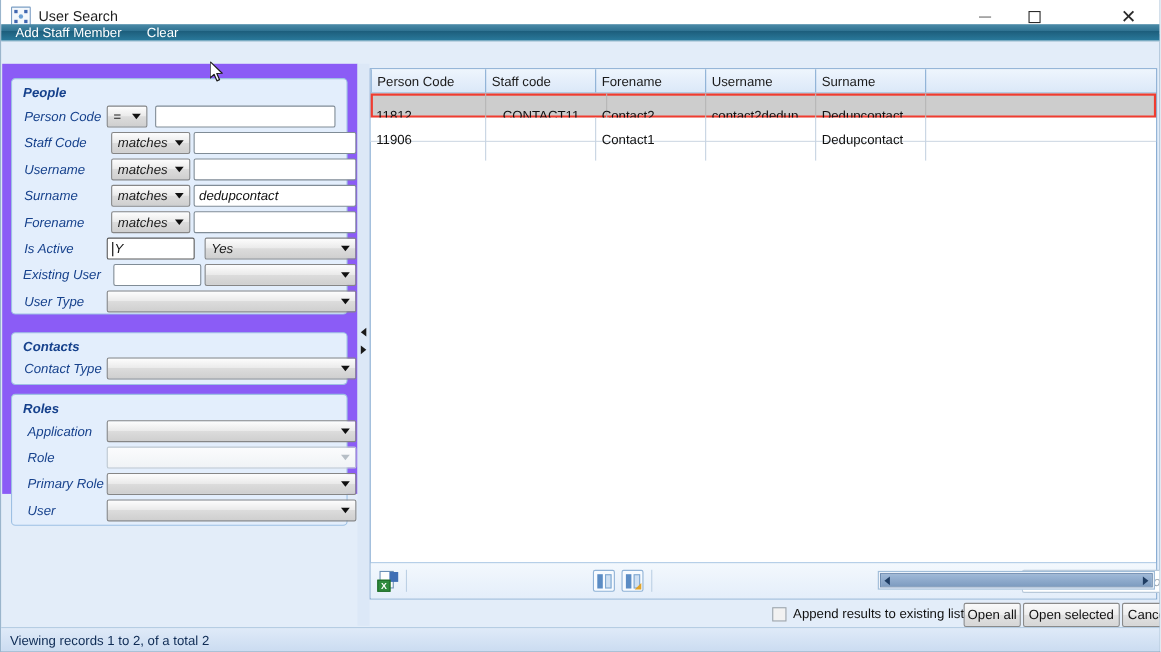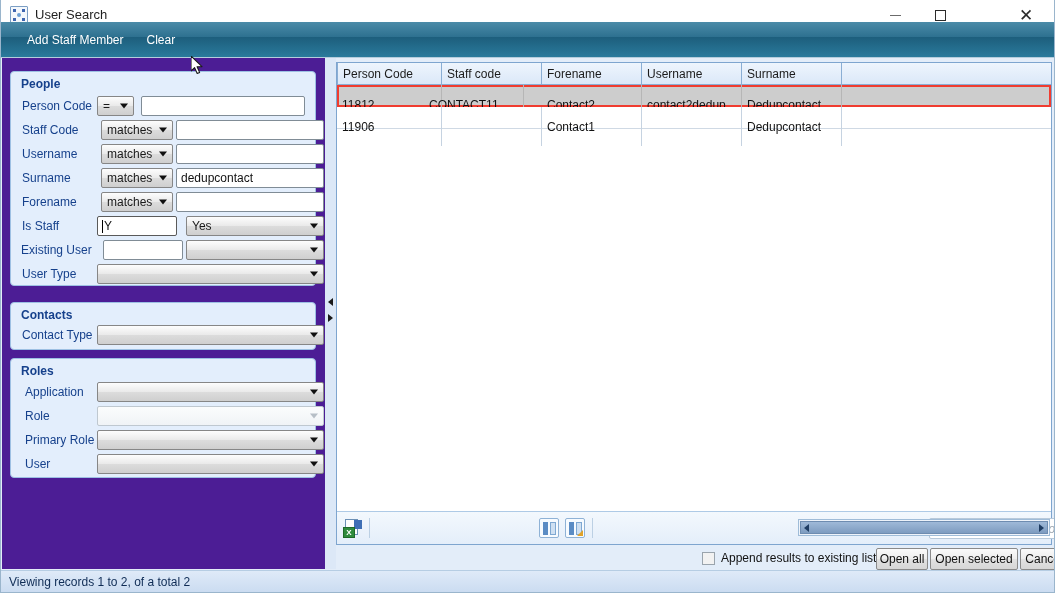--- a/index.html
+++ b/index.html
@@ -47,34 +47,35 @@
   }
   .winbtn.min  { right: 138px; }
   .winbtn.max  { right: 93px; }
   .winbtn.close{ right: 0px; width: 60px; }
   .gl-min { width: 11px; height: 1px; background: #6b6b6b; }
   .gl-max { width: 11px; height: 11px; border: 1.6px solid #2b2b2b; }
   .gl-close { font-size: 17px; font-weight: 300; line-height: 1; color: #2b2b2b; }
 
   
   .menubar {
-    position: absolute; left: 0; top: 22px; width: 1055px; height: 36px;
+    position: absolute; left: 0; top: 22px; width: 1055px; height: 16px;
     background: linear-gradient(to bottom, #4b8ba8 0%, #2e7190 42%, #1d5e7c 43%, #2a7a9c 100%);
     border-bottom: 1px solid #b4cddd;
-    display: flex; align-items: center; padding-left: 13px;
+    display: flex; align-items: center;
   }
   .menu-item {
     color: #ffffff; font-size: 12px;
     padding: 4px 10px; margin-left: 3px; cursor: default;
   }
 
   
   .leftpanel {
-    position: absolute; left: 1px; top: 58px; width: 323px; height: 511px;
-    background: #4c1d95;
+    position: absolute; left: 1px; top: 58px; width: 323px; height: 391px;
+    background: #8b5cf6;
+    font-style: italic;
   }
   .group {
     position: absolute; left: 8px;
     background: #e3eefc;
     border: 1px solid #9dc0e3;
     border-radius: 4px;
   }
   .group-title {
     position: absolute; left: 10px; top: 5px;
     font-size: 12px; font-weight: bold; color: #16418c;
@@ -338,21 +339,21 @@
 
       <div class="fld-label" style="left:11px;top:123px;">Forename</div>
       <div class="ddl" style="left:90px;top:120px;width:72px;">
         <span>matches</span>
         <span class="arw"></span>
       </div>
       <div class="txt" style="left:165px;top:120px;width:148px;">
         <span></span>
       </div>
 
-      <div class="fld-label" style="left:11px;top:147px;">Is Staff</div>
+      <div class="fld-label" style="left:11px;top:147px;">Is Active</div>
       <div class="txt focused" style="left:86px;top:144px;width:80px;">
         <span class="caret"></span>
           <span>Y</span>
       </div>
       <div class="ddl" style="left:175px;top:144px;width:138px;">
         <span>Yes</span>
         <span class="arw"></span>
       </div>
 
       <div class="fld-label" style="left:10px;top:171px;">Existing User</div>
@@ -420,21 +421,21 @@
       <div class="hcell" style="left:0px;width:105px;">Person Code</div>
       <div class="hcell" style="left:105px;width:100px;">Staff code</div>
       <div class="hcell" style="left:205px;width:100px;">Forename</div>
       <div class="hcell" style="left:305px;width:100px;">Username</div>
       <div class="hcell" style="left:405px;width:100px;">Surname</div>
       <div class="hcell" style="left:505px;width:209px;border-right:none;"></div>
     </div>
 
     <div class="row sel" style="top:22px;">
       <div class="cell" style="left:0px;width:105px;">11812</div>
-      <div class="cell" style="left:87px;width:100px;text-align:center;">CONTACT11</div>
+      <div class="cell" style="left:115px;width:100px;text-align:center;">CONTACT11</div>
       <div class="cell" style="left:205px;width:100px;">Contact2</div>
       <div class="cell" style="left:305px;width:100px;">contact2dedup...</div>
       <div class="cell" style="left:405px;width:100px;">Dedupcontact</div>
       <div class="cell" style="left:505px;width:209px;border-right:none;"></div>
     </div>
 
     <div class="row normal" style="top:44px;">
       <div class="cell" style="left:0px;width:105px;">11906</div>
       <div class="cell" style="left:105px;width:100px;"></div>
       <div class="cell" style="left:205px;width:100px;">Contact1</div>

